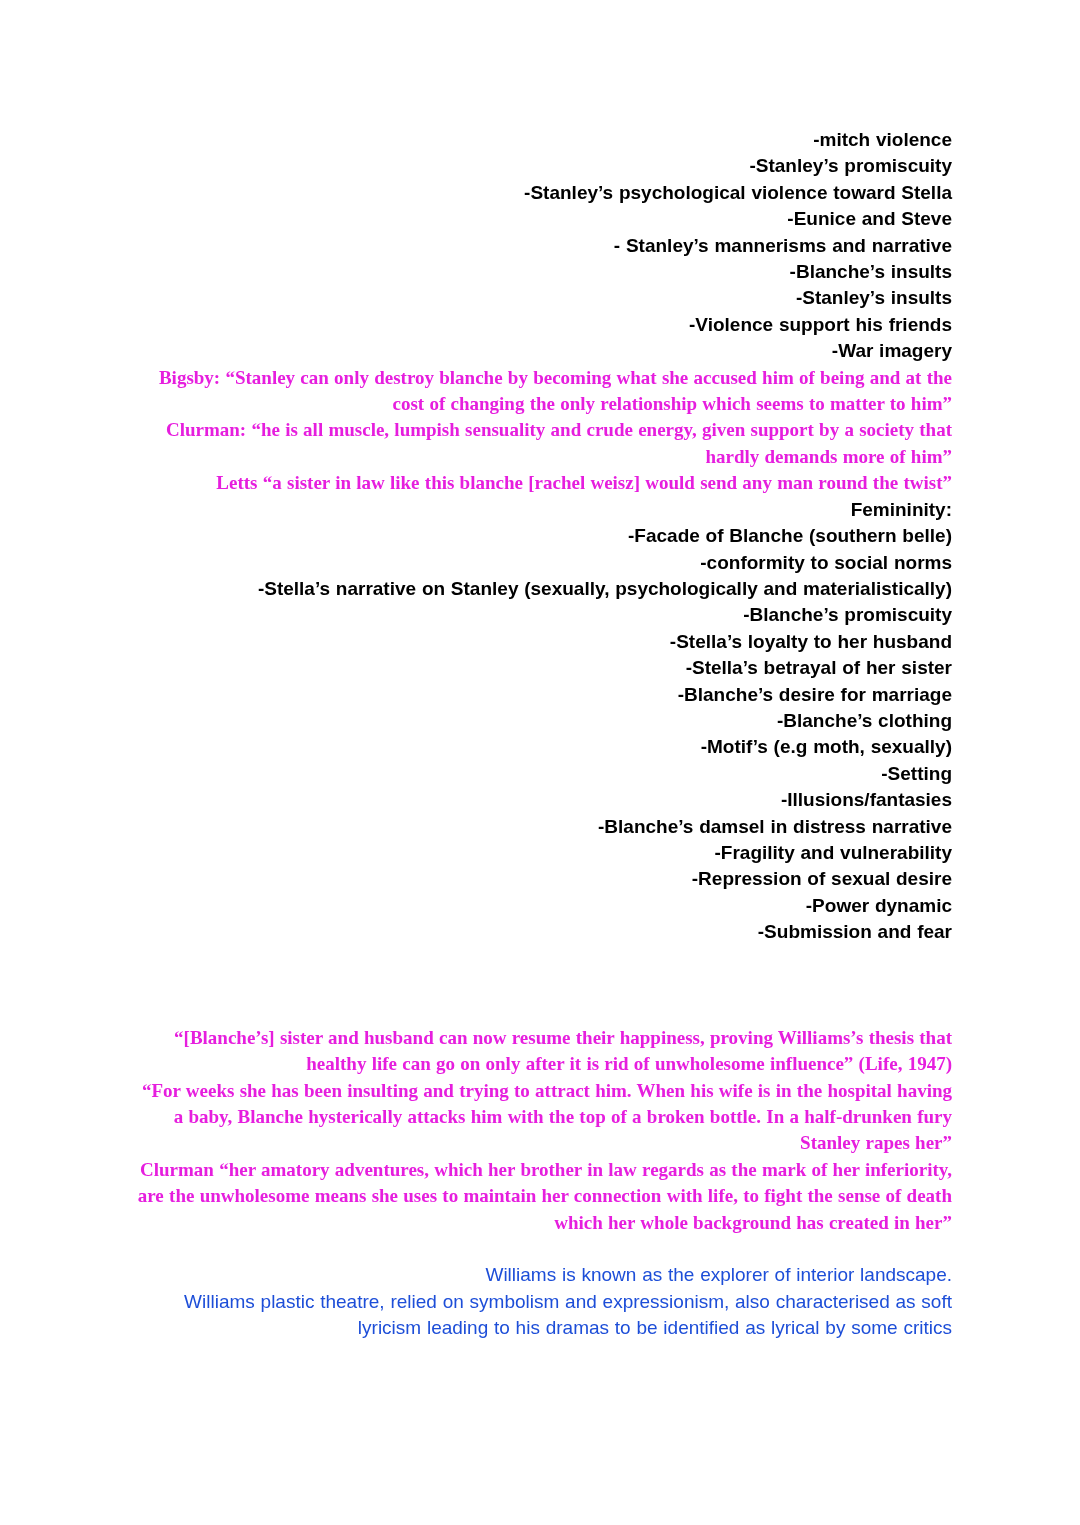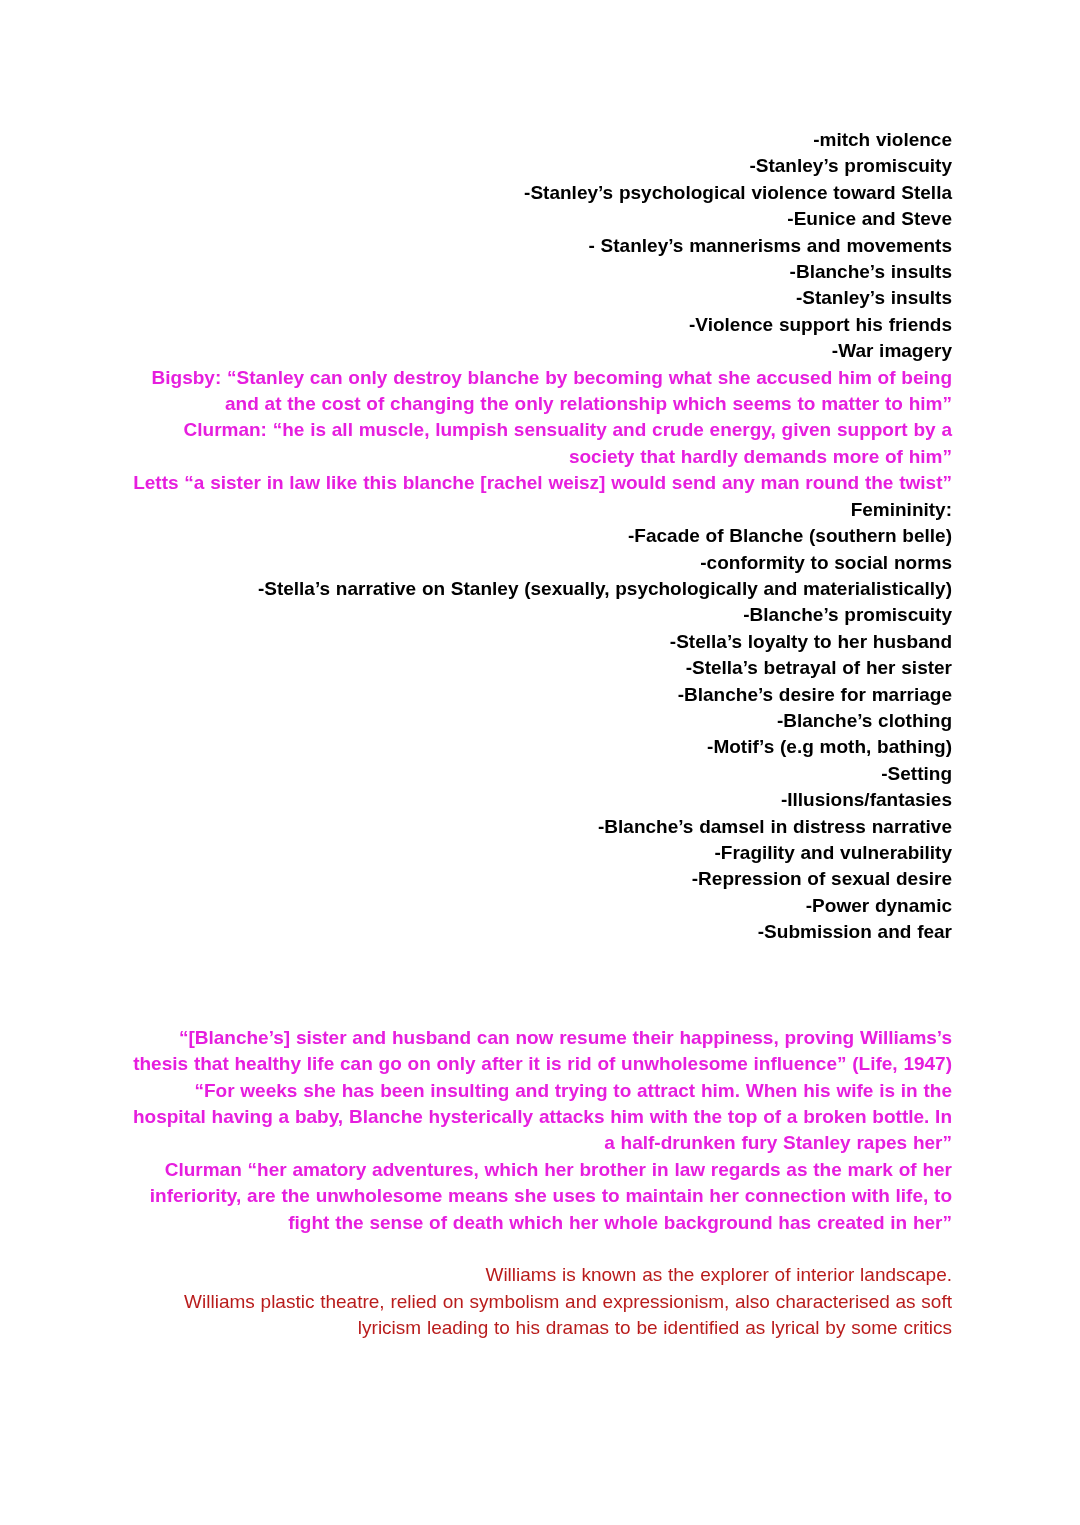--- a/index.html
+++ b/index.html
@@ -29,58 +29,59 @@
     word-spacing: 0.5px;
     text-align: right;
   }
   .k {             
     color: #000000;
     font-weight: bold;
   }
   .m {             
     color: #e61ede;
     font-weight: bold;
+    font-family: Liberation Serif, serif;
   }
   .u {             
-    color: #b91c1c;
+    color: #1d4ed8;
     font-weight: normal;
   }
   .gap3 { height: 79.2px; }
   .gap1 { height: 26.4px; }
 </style>
 </head>
 <body>
 
 <div class="page">
   <div class="content">
 
     <p class="k">-mitch violence</p>
     <p class="k">-Stanley’s promiscuity</p>
     <p class="k">-Stanley’s psychological violence toward Stella</p>
     <p class="k">-Eunice and Steve</p>
-    <p class="k">- Stanley’s mannerisms and movements</p>
+    <p class="k">- Stanley’s mannerisms and narrative</p>
     <p class="k">-Blanche’s insults</p>
     <p class="k">-Stanley’s insults</p>
     <p class="k">-Violence support his friends</p>
     <p class="k">-War imagery</p>
 
     <p class="m">Bigsby: “Stanley can only destroy blanche by becoming what she accused him of being and at the cost of changing the only relationship which seems to matter to him”</p>
     <p class="m">Clurman: “he is all muscle, lumpish sensuality and crude energy, given support by a society that hardly demands more of him”</p>
     <p class="m">Letts “a sister in law like this blanche [rachel weisz] would send any man round the twist”</p>
 
     <p class="k">Femininity:</p>
     <p class="k">-Facade of Blanche (southern belle)</p>
     <p class="k">-conformity to social norms</p>
     <p class="k">-Stella’s narrative on Stanley (sexually, psychologically and materialistically)</p>
     <p class="k">-Blanche’s promiscuity</p>
     <p class="k">-Stella’s loyalty to her husband</p>
     <p class="k">-Stella’s betrayal of her sister</p>
     <p class="k">-Blanche’s desire for marriage</p>
     <p class="k">-Blanche’s clothing</p>
-    <p class="k">-Motif’s (e.g moth, bathing)</p>
+    <p class="k">-Motif’s (e.g moth, sexually)</p>
     <p class="k">-Setting</p>
     <p class="k">-Illusions/fantasies</p>
     <p class="k">-Blanche’s damsel in distress narrative</p>
     <p class="k">-Fragility and vulnerability</p>
     <p class="k">-Repression of sexual desire</p>
     <p class="k">-Power dynamic</p>
     <p class="k">-Submission and fear</p>
 
     <div class="gap3"></div>
 

